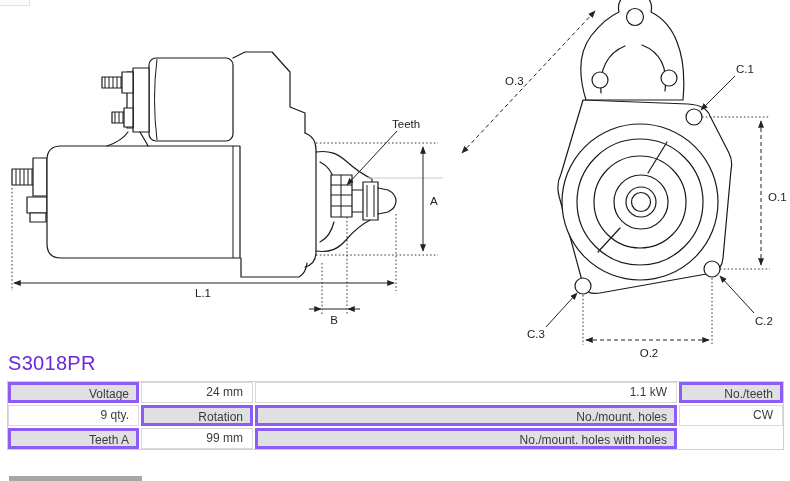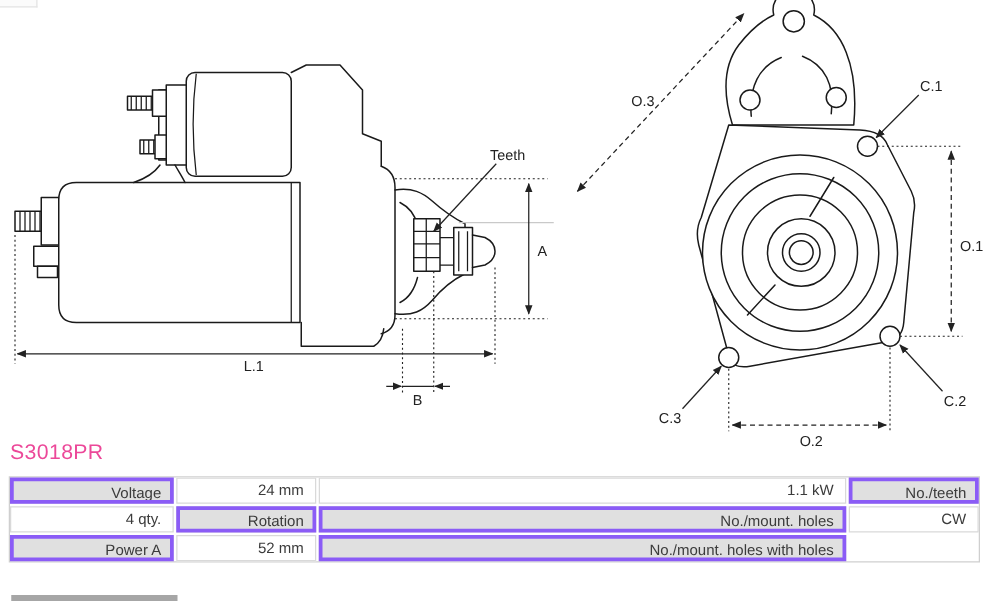--- a/index.html
+++ b/index.html
@@ -13,22 +13,22 @@
 
   .draw-line{stroke:#1a1a1a;stroke-width:1.2;fill:none;stroke-linejoin:round;stroke-linecap:round;}
   .draw-fill{stroke:#1a1a1a;stroke-width:1.2;fill:#ffffff;stroke-linejoin:round;}
   .thin{stroke:#1a1a1a;stroke-width:1;fill:none;}
   .dim{stroke:#222222;stroke-width:1;fill:none;}
   .dim-dash{stroke:#222222;stroke-width:1;fill:none;stroke-dasharray:4 3;}
   .dim-dot{stroke:#222222;stroke-width:0.9;fill:none;stroke-dasharray:1.6 2.2;}
   .ghost{stroke:#c9c9c9;stroke-width:1;fill:none;}
   .dim-text{font-family:"Liberation Sans","DejaVu Sans",sans-serif;font-size:11.5px;fill:#222222;}
 
-  #product-code{position:absolute;left:8px;top:352px;font-size:17px;letter-spacing:.3px;
-       color:#ec4899;font-weight:400;}
+  #product-code{position:absolute;left:8px;top:352px;font-size:20px;letter-spacing:.3px;
+       color:#6d28d9;font-weight:400;}
 
   #spec-table{position:absolute;left:7px;top:381px;width:777px;box-sizing:border-box;
        border:1px solid #cfcfcf;background:#ffffff;
        display:grid;grid-template-columns:131px 112px 422px 104px;gap:2px;}
   .cell{box-sizing:border-box;height:21px;line-height:19px;font-size:12px;color:#3b3b3b;
        text-align:right;white-space:nowrap;overflow:hidden;}
   .cell.label{background:#e0e0e0;border:3px solid #8b5cf6;padding-right:7px;}
   .cell.value{background:#ffffff;border:1px solid #d9d9d9;padding-right:9px;}
 
   #next-row-partial{position:absolute;left:9px;top:476px;width:133px;height:5px;
@@ -193,24 +193,24 @@
 
 <div id="product-code">S3018PR</div>
 
 <div id="spec-table">
 
   <div class="cell label">Voltage</div>
   <div class="cell value">24 mm</div>
 
   <div class="cell value">1.1 kW</div>
   <div class="cell label">No./teeth</div>
-  <div class="cell value">4 qty.</div>
+  <div class="cell value">9 qty.</div>
 
   <div class="cell label">Rotation</div>
   <div class="cell label">No./mount. holes</div>
   <div class="cell value">CW</div>
 
-  <div class="cell label">Power A</div>
-  <div class="cell value">52 mm</div>
+  <div class="cell label">Teeth A</div>
+  <div class="cell value">99 mm</div>
   <div class="cell label">No./mount. holes with holes</div>
 </div>
 
 <div id="next-row-partial"></div>
 
 </body></html>

